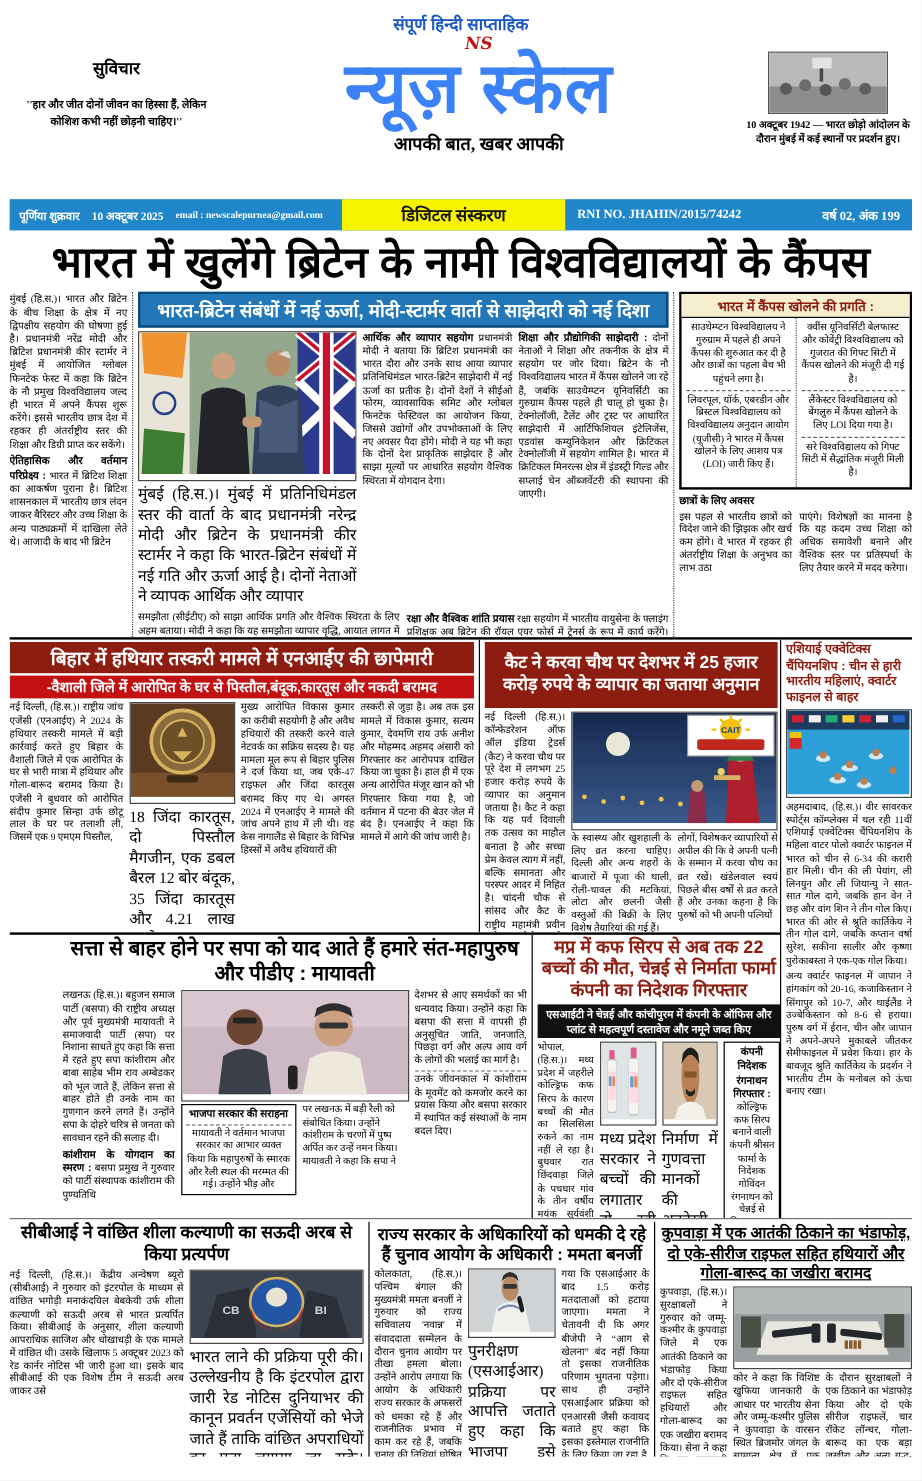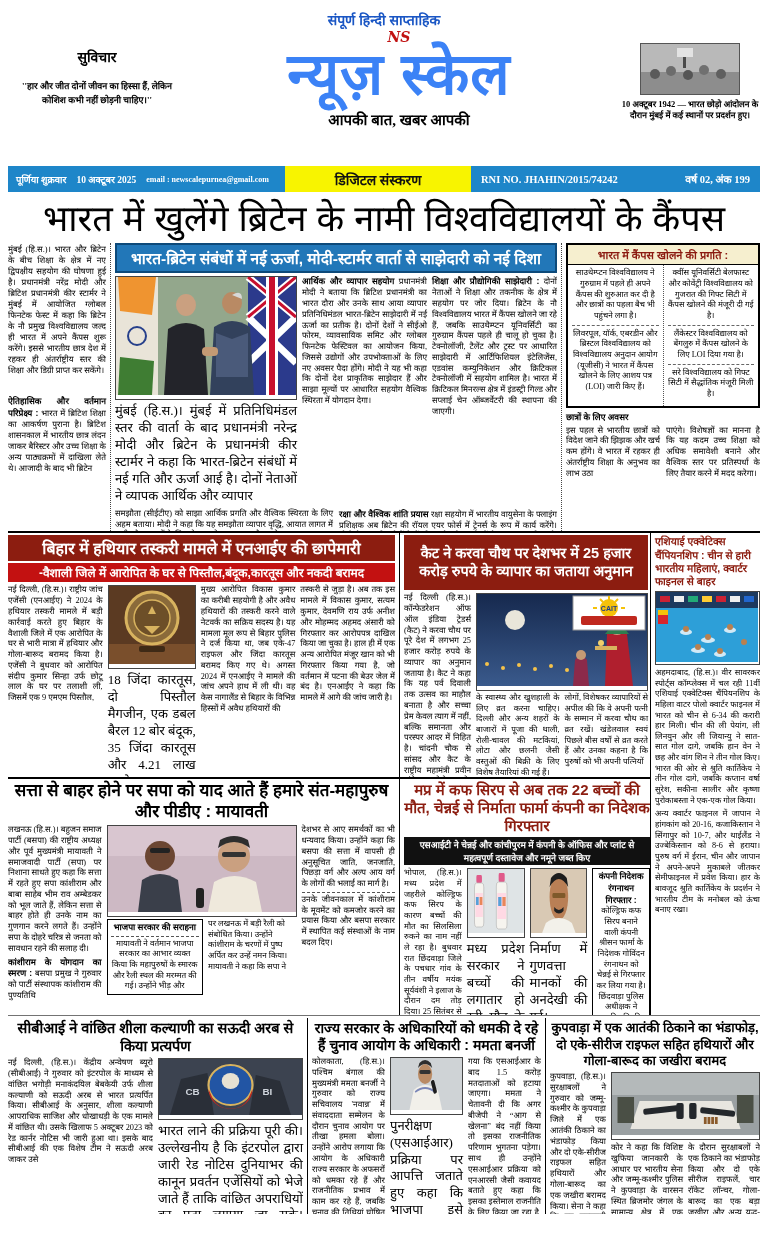--- a/index.html
+++ b/index.html
@@ -26,21 +26,21 @@
   .anniv-caption { font-weight:bold; font-size:8.5px; line-height:1.35; margin-top:4px; }
   
   .info-bar { display:flex; align-items:stretch; background:#1e86c9; color:#fff;
               height:26px; font-size:9.5px; font-weight:bold; margin-top:2px; }
   .info-left { flex:1; display:flex; align-items:center; gap:10px; padding-left:8px; }
   .info-email { font-size:8px; }
   .edition { background:#f8f400; color:#111; display:flex; align-items:center; justify-content:center;
              width:186px; font-size:14px; font-weight:bold; }
   .info-right { flex:1; display:flex; align-items:center; justify-content:space-between; padding:0 10px; font-size:10.5px; }
   
-  .lead-headline { font-family:"Liberation Sans",sans-serif; font-weight:400; color:#000;
+  .lead-headline { font-family:"Liberation Sans",sans-serif; font-weight:700; color:#000;
                    font-size:36px; text-align:center; line-height:1.15; padding:6px 0 4px; }
   .lead-section { display:flex; height:290px; overflow:hidden; border-bottom:2px solid #000; }
   .col-a { width:102px; font-size:8.4px; line-height:1.3; text-align:justify; padding:2px 4px 0 0; }
   .mini-head { font-weight:bold; font-family:"Liberation Sans",sans-serif; font-size:8.6px; }
   .mid { width:452px; border-left:1px dotted #444; border-right:1px dotted #444; padding:0 4px; }
   .banner { background:#2277b8; border:2px solid #0d4a7a; color:#fff; text-align:center;
             font-family:"Liberation Sans",sans-serif; font-weight:bold; font-size:15.5px; padding:2px 2px; }
   .mid-row { display:flex; gap:5px; margin-top:3px; }
   .figblock { width:182px; }
   .fig { border:1px solid #444; display:block; }
@@ -57,21 +57,21 @@
   .pbox-col { flex:1; padding:3px 4px; font-size:8.2px; line-height:1.3; text-align:center; }
   .pbox-col:first-child { border-right:1px dotted #555; }
   .pitem { border-bottom:1px dashed #666; padding-bottom:3px; margin-bottom:3px; }
   .pitem:last-child { border-bottom:none; margin-bottom:0; }
   .students { display:flex; gap:6px; margin-top:3px; font-size:8.3px; line-height:1.3; text-align:justify; }
   .students div { flex:1; }
   
   .row2 { display:flex; height:483px; overflow:hidden; border-bottom:1px solid #737373; }
   .row2-left { width:642px; }
   .row2a { display:flex; height:246px; border-bottom:2px solid #000; overflow:hidden; }
-  .row2b { display:flex; height:264px; overflow:hidden; }
+  .row2b { display:flex; height:264px; overflow:hidden;margin-left:44px; }
   .art { overflow:hidden; }
   .nia { width:392px; border-right:1.5px solid #000; padding:2px 4px 0 0; }
   .bar-head { background:#8c1d10; color:#fff; font-family:"Liberation Sans",sans-serif;
               font-weight:bold; font-size:16px; text-align:center; padding:2px 2px; }
   .red-sub { background:#c31111; color:#fff; font-family:"Liberation Sans",sans-serif;
              font-weight:bold; font-size:12px; text-align:center; padding:1px 2px; margin-top:2px; }
   .nia-body { display:flex; gap:5px; margin-top:3px; }
   .ncol { flex:1; font-size:8.3px; line-height:1.3; text-align:justify; }
   .nfig { width:88px; }
   .cait { flex:1; padding:2px 2px 0 4px; }
@@ -107,21 +107,21 @@
   .cbi { width:300px; border-right:1.5px solid #000; padding:2px 4px 0 0; }
   .cbi-head { font-family:"Liberation Sans",sans-serif; font-weight:900; font-size:14.5px;
               line-height:1.2; text-align:center; }
   .cbi-body { display:flex; gap:5px; margin-top:3px; }
   .mam { width:238px; border-right:1.5px solid #000; padding:2px 4px 0 4px; }
   .mam-head { font-family:"Liberation Sans",sans-serif; font-weight:900; font-size:14px;
               line-height:1.2; text-align:center; }
   .mam-body { display:flex; gap:5px; margin-top:3px; }
   .kup { flex:1; padding:2px 0 0 4px; }
   .kup-head { font-family:"Liberation Sans",sans-serif; font-weight:900; font-size:13px;
-              line-height:1.25; text-align:center; }
+              line-height:1.25; text-align:center;text-decoration:underline; }
   .kup-body { display:flex; gap:5px; margin-top:3px; }
 </style>
 </head>
 <body>
 
 <div class="page">
 
   <header class="masthead">
     <div class="weekly">संपूर्ण हिन्दी साप्ताहिक</div>
     <div class="mast-row">
@@ -164,21 +164,21 @@
       <span>RNI NO. JHAHIN/2015/74242</span>
       <span>वर्ष 02, अंक 199</span>
     </div>
   </div>
 
   <h1 class="lead-headline">भारत में खुलेंगे ब्रिटेन के नामी विश्वविद्यालयों के कैंपस</h1>
 
   <section class="lead-section">
     <div class="col-a">
       <p>मुंबई (हि.स.)। भारत और ब्रिटेन के बीच शिक्षा के क्षेत्र में नए द्विपक्षीय सहयोग की घोषणा हुई है। प्रधानमंत्री नरेंद्र मोदी और ब्रिटिश प्रधानमंत्री कीर स्टार्मर ने मुंबई में आयोजित ग्लोबल फिनटेक फेस्ट में कहा कि ब्रिटेन के नौ प्रमुख विश्वविद्यालय जल्द ही भारत में अपने कैंपस शुरू करेंगे। इससे भारतीय छात्र देश में रहकर ही अंतर्राष्ट्रीय स्तर की शिक्षा और डिग्री प्राप्त कर सकेंगे।</p>
-      <p style="margin-top:20px"><span class="mini-head">ऐतिहासिक और वर्तमान परिप्रेक्ष्य :</span>
+      <p style="margin-top:3px"><span class="mini-head">ऐतिहासिक और वर्तमान परिप्रेक्ष्य :</span>
       <span>भारत में ब्रिटिश शिक्षा का आकर्षण पुराना है। ब्रिटिश शासनकाल में भारतीय छात्र लंदन जाकर बैरिस्टर और उच्च शिक्षा के अन्य पाठ्यक्रमों में दाखिला लेते थे। आजादी के बाद भी ब्रिटेन</span></p>
     </div>
     <div class="mid">
       <div class="banner">भारत-ब्रिटेन संबंधों में नई ऊर्जा, मोदी-स्टार्मर वार्ता से साझेदारी को नई दिशा</div>
       <div class="mid-row">
         <div class="figblock">
           <span class="fig">
             <svg width="180" height="118" viewBox="0 0 180 118">
               <rect width="180" height="118" fill="#93a78c"></rect>
               <rect x="0" y="0" width="42" height="118" fill="#e9e4d8"></rect>

